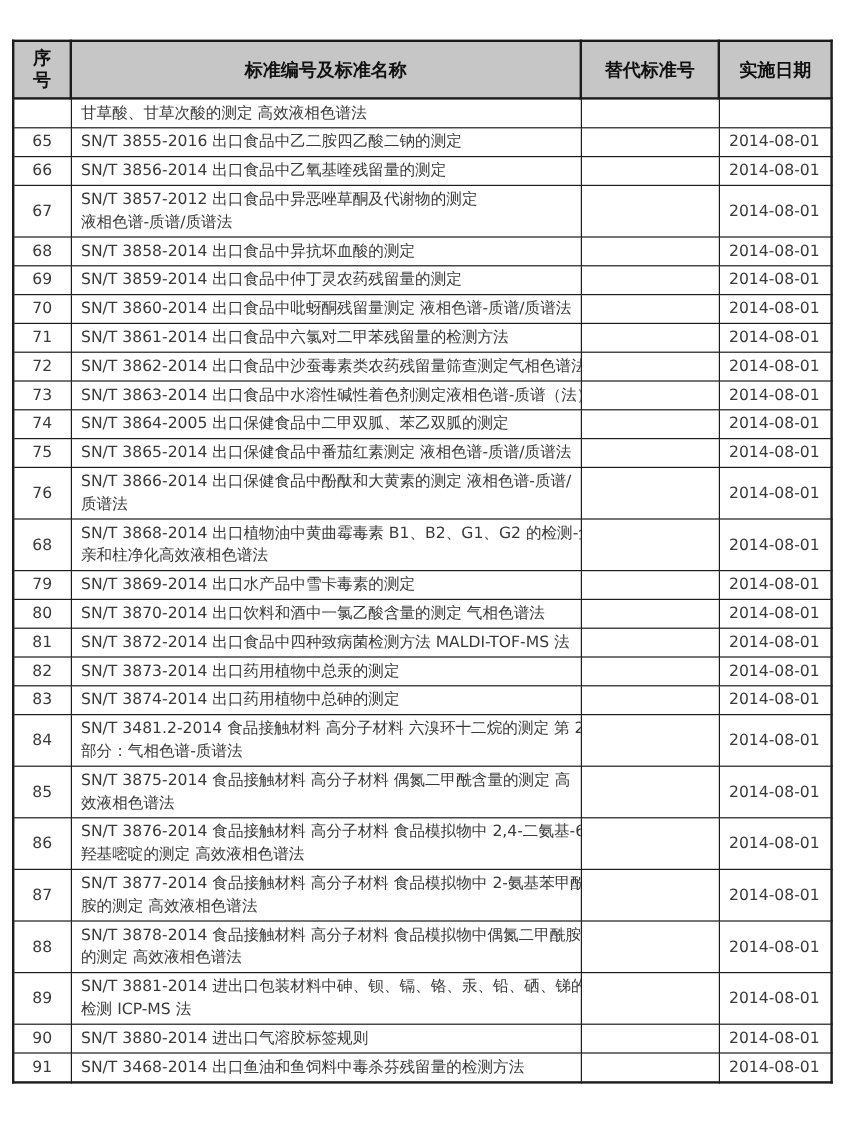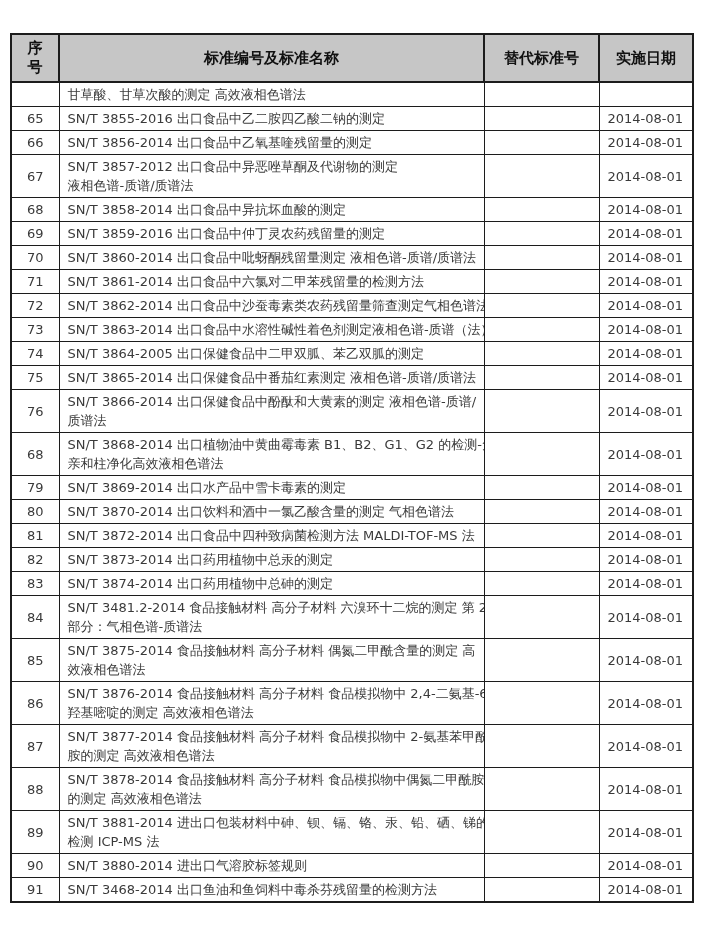--- a/index.html
+++ b/index.html
@@ -112,21 +112,21 @@
     <td class="c-date">2014-08-01</td>
   </tr>
         <tr>
     <td class="c-no">68</td>
     <td class="c-name">SN/T 3858-2014 出口食品中异抗坏血酸的测定</td>
     <td class="c-rep"></td>
     <td class="c-date">2014-08-01</td>
   </tr>
         <tr>
     <td class="c-no">69</td>
-    <td class="c-name">SN/T 3859-2016 出口食品中仲丁灵农药残留量的测定</td>
+    <td class="c-name">SN/T 3859-2014 出口食品中仲丁灵农药残留量的测定</td>
     <td class="c-rep"></td>
     <td class="c-date">2014-08-01</td>
   </tr>
         <tr>
     <td class="c-no">70</td>
     <td class="c-name">SN/T 3860-2014 出口食品中吡蚜酮残留量测定 液相色谱-质谱/质谱法</td>
     <td class="c-rep"></td>
     <td class="c-date">2014-08-01</td>
   </tr>
         <tr>

